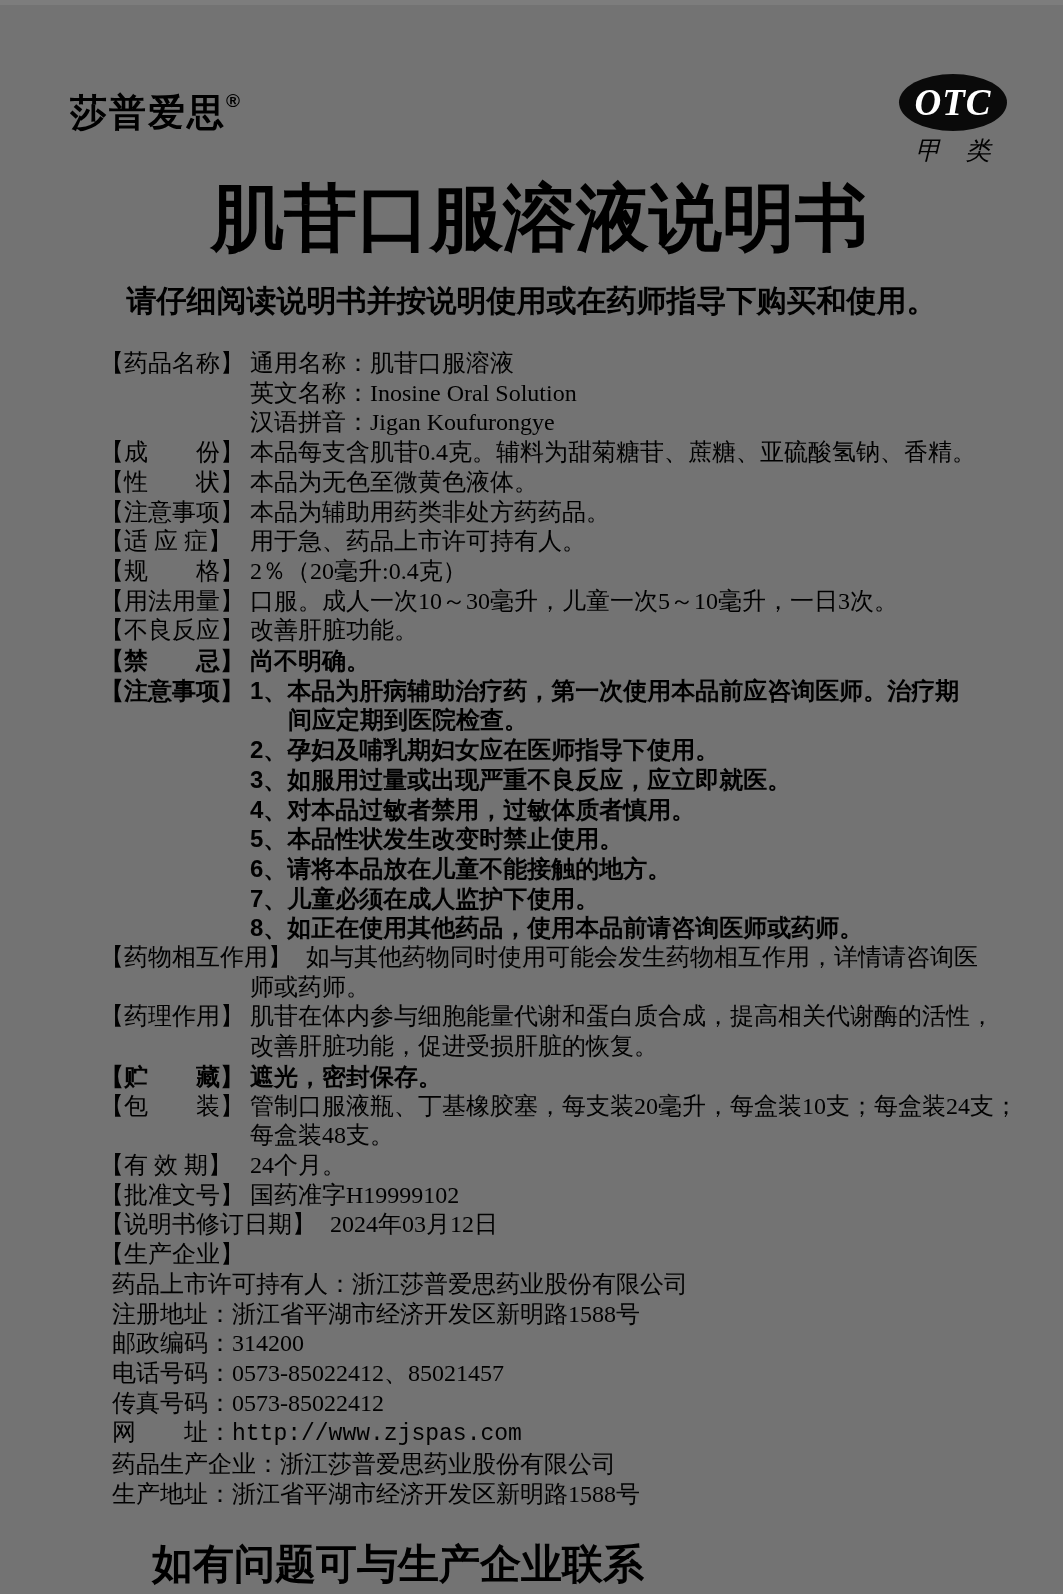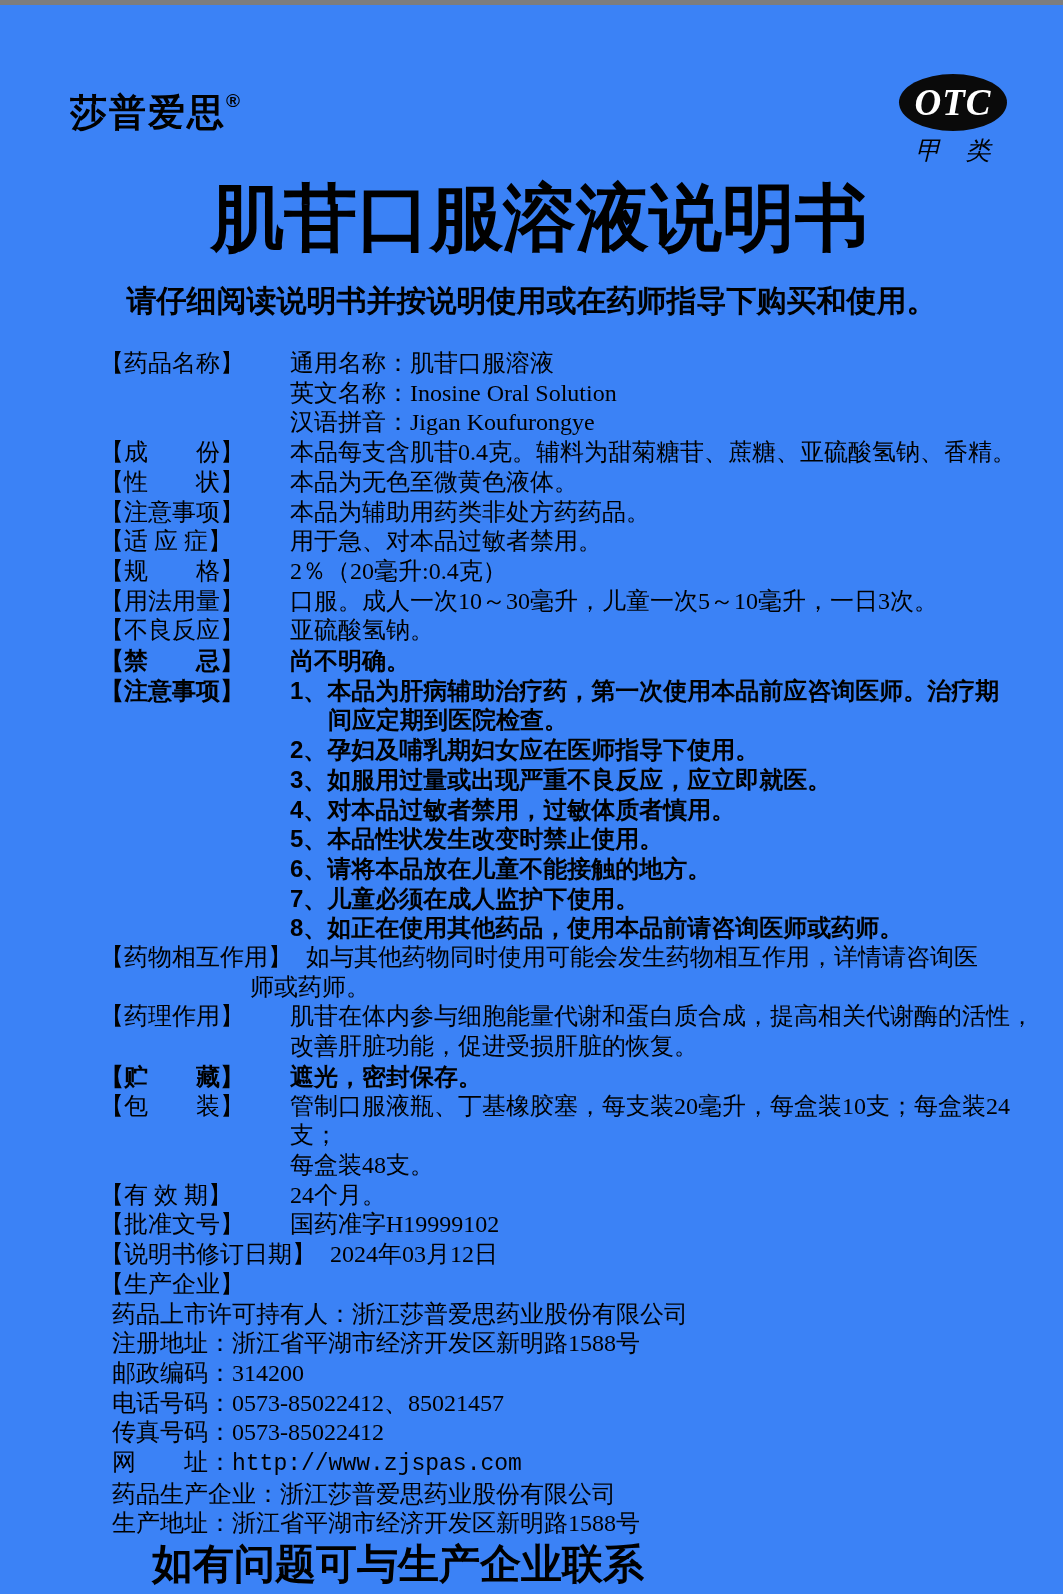--- a/index.html
+++ b/index.html
@@ -1,20 +1,20 @@
 <!DOCTYPE html>
 <html lang="zh"><head>
 <meta charset="utf-8">
 <style>
   html,body{margin:0;padding:0;background:#e8e8e8;}
   .page{
     position:relative;
     width:1063px;height:1594px;
     margin:0 auto;
-    background:#3b82f6;
+    background:#737373;
     color:#000;
     font-family:"Liberation Serif", serif;
     overflow:hidden;
   }
   .top-border{position:absolute;top:0;left:0;right:0;height:5px;background:#7d7d7d;}
   
   .brand{
     position:absolute;left:70px;top:88px;
     font-family:"Liberation Sans", sans-serif;
     font-weight:bold;font-size:37px;letter-spacing:2px;
@@ -36,21 +36,21 @@
   .subtitle{
     position:absolute;top:281px;left:0;width:100%;
     text-align:center;font-size:30px;font-weight:bold;
     font-family:Liberation Serif, serif;
   }
   
   .doc-body{
     position:absolute;top:349px;left:100px;right:16px;
     font-size:24px;line-height:29.7px;
   }
-  .row{display:flex;align-items:flex-start;gap:40px;}
+  .row{display:flex;align-items:flex-start;}
   .lbl{flex:0 0 150px;white-space:pre;}
   .cnt{flex:1;min-width:0;}
   .hei{font-family:"Liberation Sans", sans-serif;font-weight:bold;}
   .cont{padding-left:38px;}
   .lbl-long{white-space:pre;margin-right:14px;}
   .cont-line{padding-left:150px;}
   .mfr-line{padding-left:12px;white-space:pre;}
   .mono{font-family:"Liberation Mono", monospace;font-size:23px;}
   .footer-note{
     position:absolute;top:1537px;left:108px;
@@ -98,36 +98,36 @@
       <div class="cnt">本品为无色至微黄色液体。</div>
     </div>
 
     <div class="row">
       <div class="lbl">【注意事项】</div>
       <div class="cnt">本品为辅助用药类非处方药药品。</div>
     </div>
 
     <div class="row">
       <div class="lbl">【适 应 症】</div>
-      <div class="cnt">用于急、对本品过敏者禁用。</div>
+      <div class="cnt">用于急、药品上市许可持有人。</div>
     </div>
 
     <div class="row">
       <div class="lbl">【规　　格】</div>
       <div class="cnt">2％（20毫升:0.4克）</div>
     </div>
 
     <div class="row">
       <div class="lbl">【用法用量】</div>
       <div class="cnt">口服。成人一次10～30毫升，儿童一次5～10毫升，一日3次。</div>
     </div>
 
     <div class="row">
       <div class="lbl">【不良反应】</div>
-      <div class="cnt">亚硫酸氢钠。</div>
+      <div class="cnt">改善肝脏功能。</div>
     </div>
 
     <div class="row hei">
       <div class="lbl">【禁　　忌】</div>
       <div class="cnt">尚不明确。</div>
     </div>
 
     <div class="row hei">
       <div class="lbl">【注意事项】</div>
       <div class="cnt">

